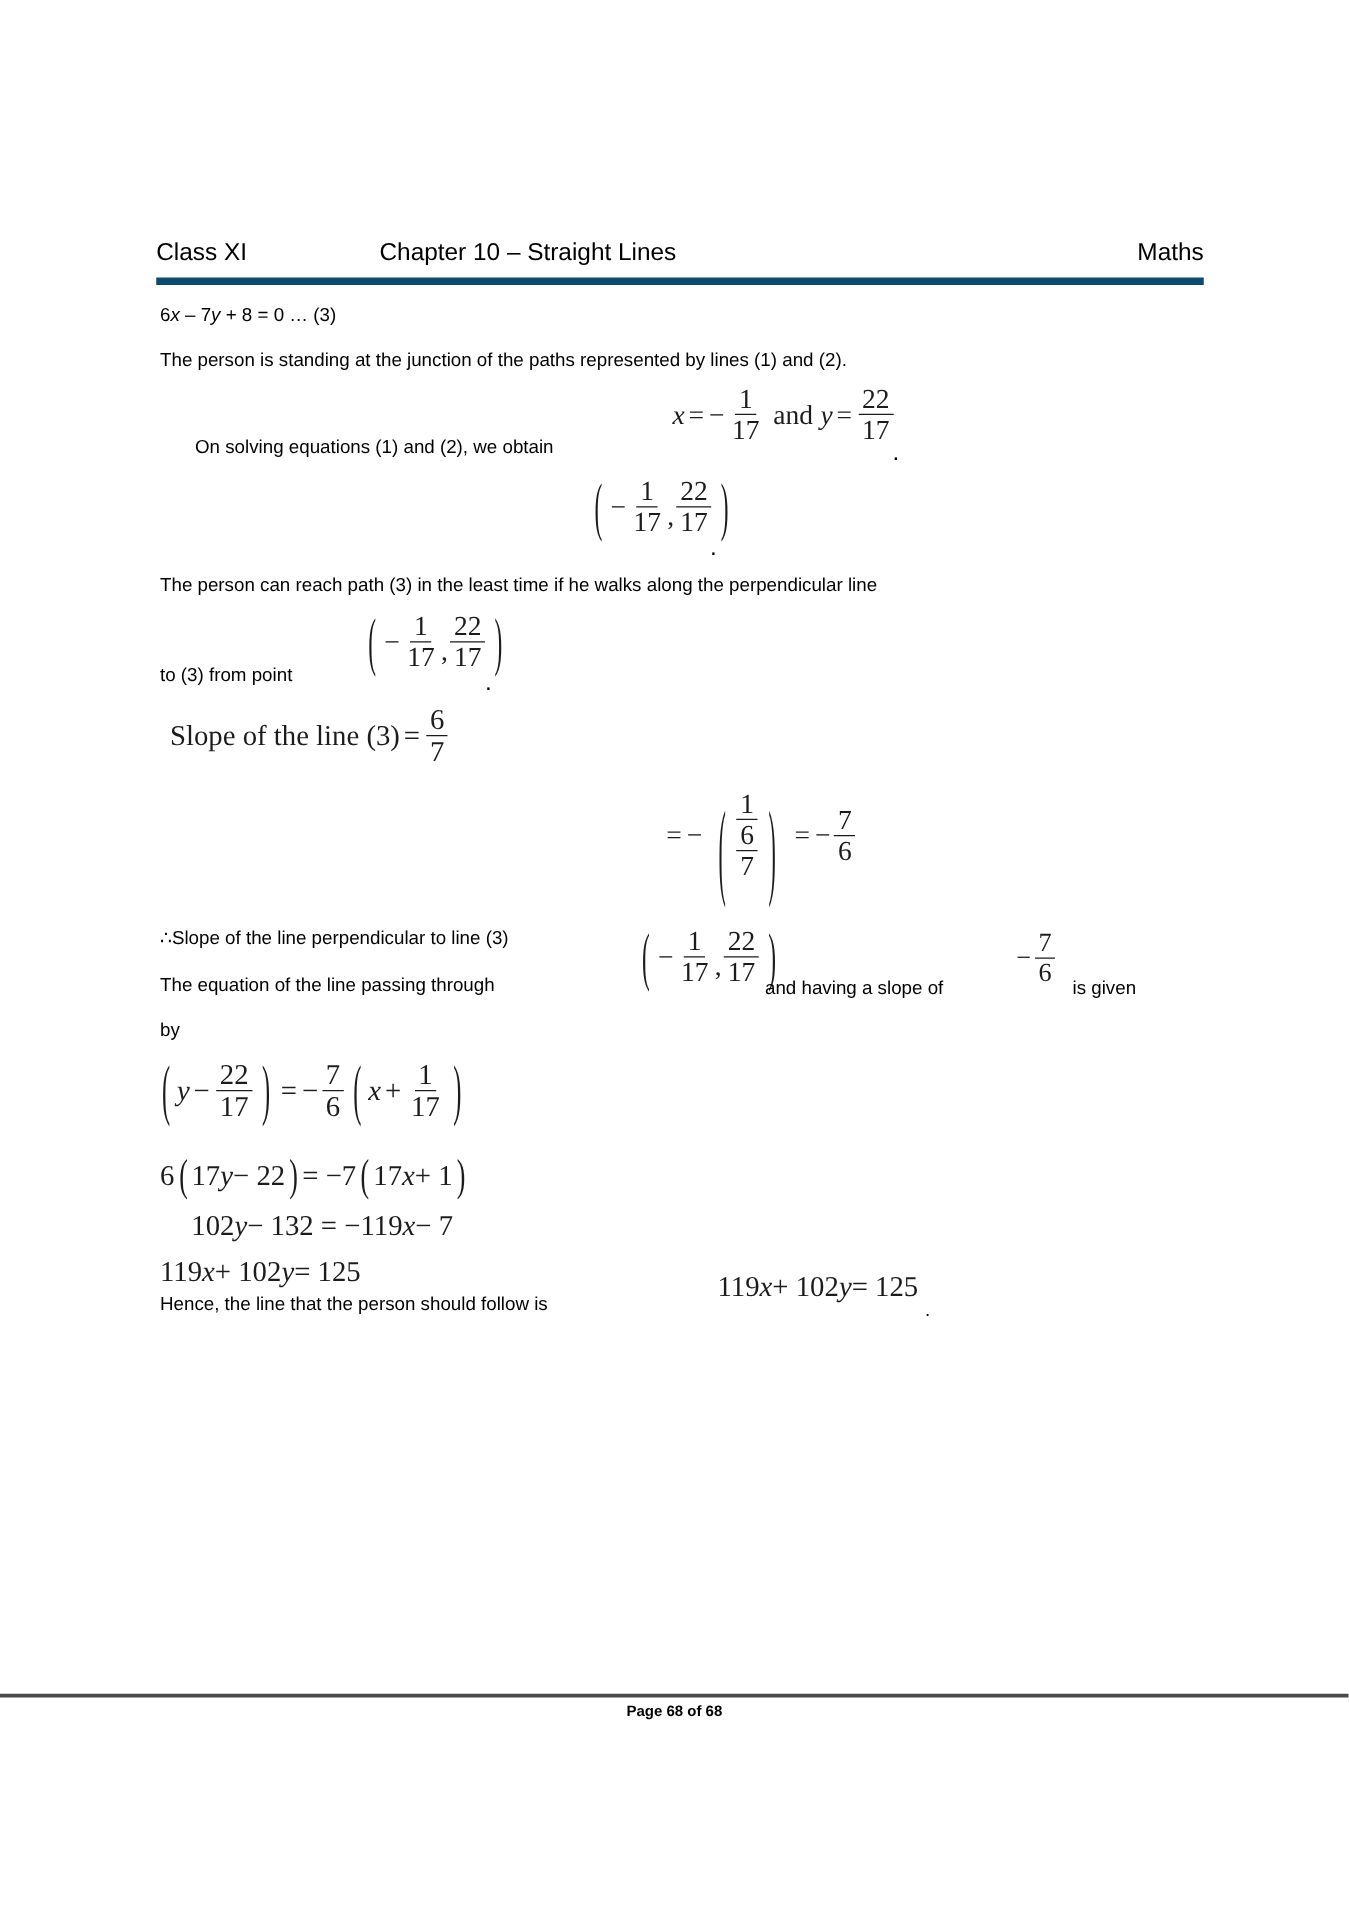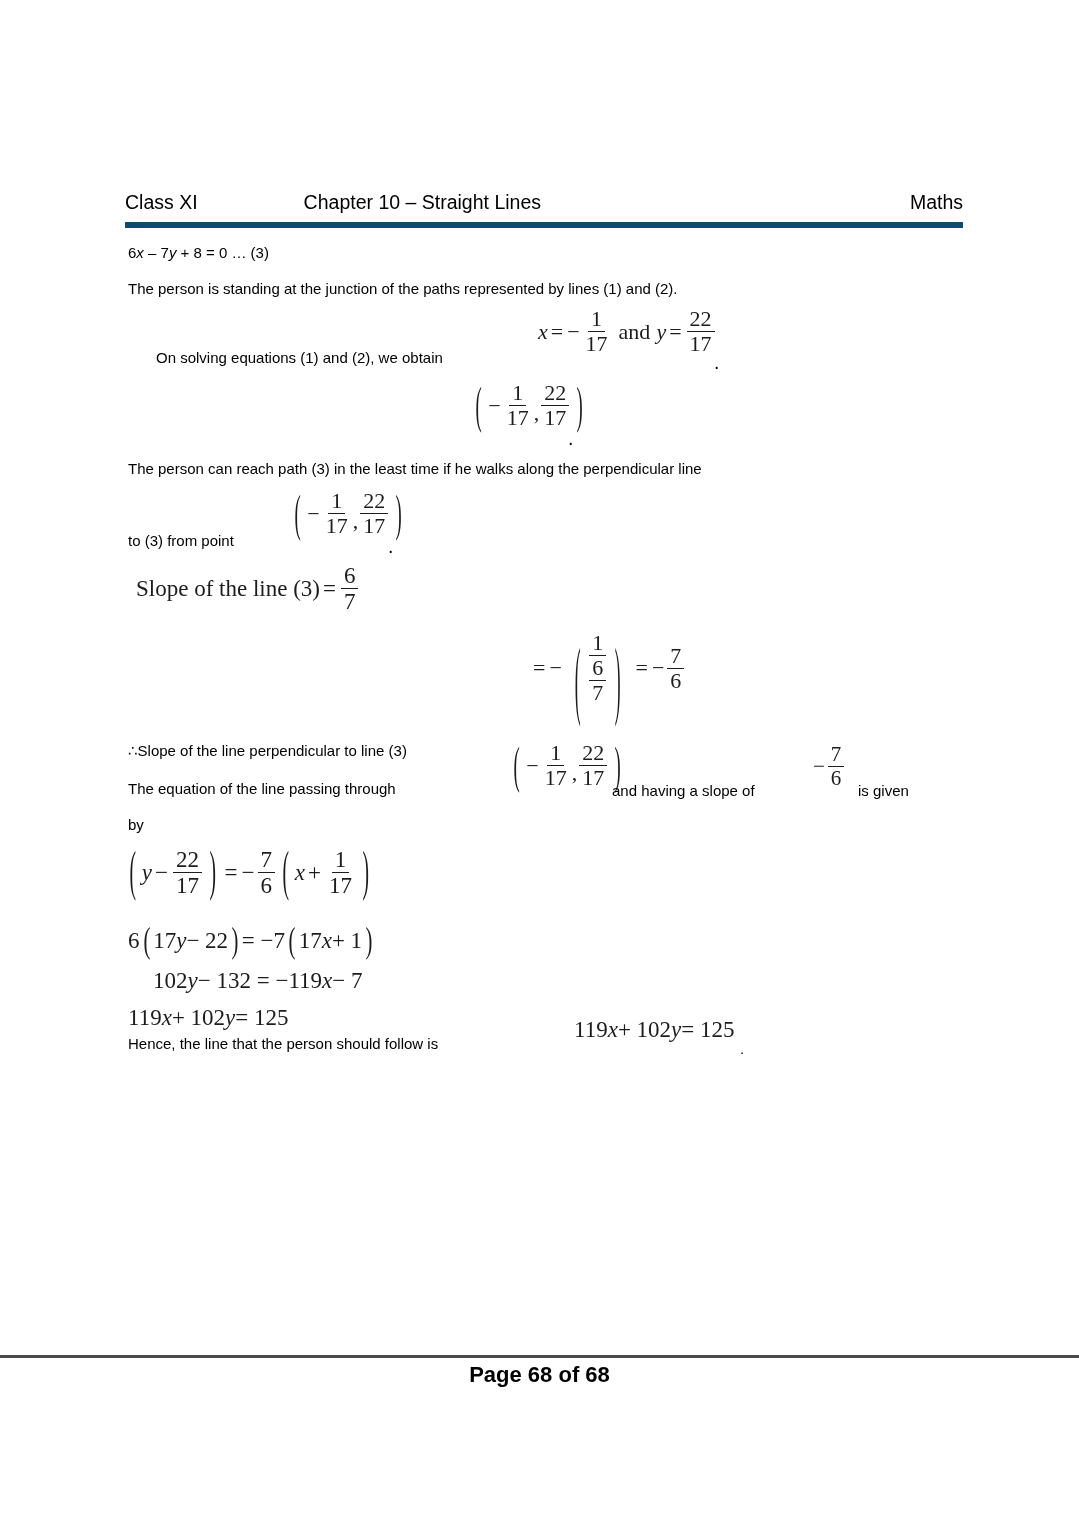--- a/index.html
+++ b/index.html
@@ -102,21 +102,21 @@
     width: 1079px;
     height: 3px;
     background: #4a4a4a;
   }
   .footer-text {
     position: absolute;
     left: 0;
     top: 1362px;
     width: 1079px;
     text-align: center;
-    font-size: 22px;
+    font-size: 12px;
     font-weight: bold;
     font-family: "Liberation Sans", sans-serif;
   }
 </style>
 </head>
 <body>
 
 <div class="page">
 
   <div class="header">

